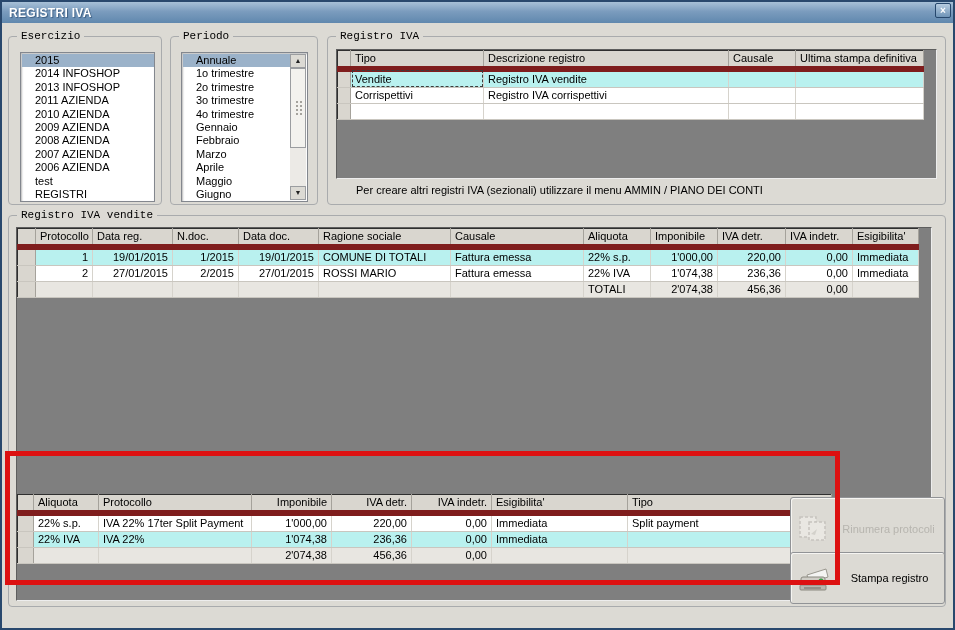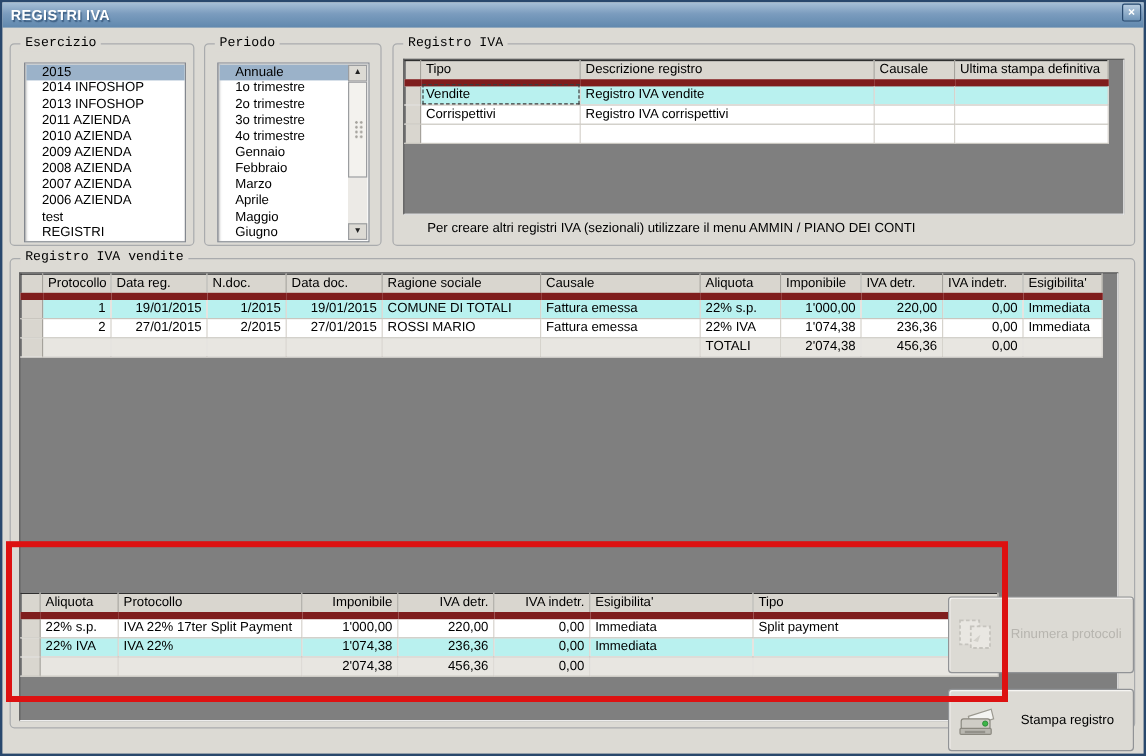--- a/index.html
+++ b/index.html
@@ -298,21 +298,21 @@
     <span class="bicon">
       <svg width="34" height="30" viewBox="0 0 34 30">
         <rect x="3" y="3" width="16" height="20" fill="#e9e7e2" stroke="#c6c4be" stroke-width="1.5" stroke-dasharray="3,2"></rect>
         <rect x="12" y="8" width="16" height="18" fill="#e9e7e2" stroke="#c6c4be" stroke-width="1.5" stroke-dasharray="3,2"></rect>
         <path d="M14 20 l6 -5 l-2 6 z" fill="#d3d1cb"></path>
       </svg>
     </span>
     <span class="lbl">Rinumera protocoli</span>
   </div>
 
-  <div class="btn" style="left:790px;top:552px;width:155px;height:52px;margin-top:22px;">
+  <div class="btn" style="left:790px;top:552px;width:155px;height:52px;">
     <span class="bicon">
       <svg width="36" height="34" viewBox="0 0 36 34">
         <polygon points="10,14 29,8 31,16 12,22" fill="#f4f4f2" stroke="#9a988f" stroke-width="1"></polygon>
         <rect x="4" y="16" width="24" height="9" rx="2" fill="#cfcdc6" stroke="#8a887f" stroke-width="1"></rect>
         <rect x="3" y="24" width="26" height="5" rx="1" fill="#b9b7b0" stroke="#8a887f" stroke-width="1"></rect>
         <circle cx="24" cy="20" r="2.2" fill="#3db549" stroke="#1f7a2a" stroke-width="0.6"></circle>
         <rect x="7" y="26" width="17" height="2" fill="#93918a"></rect>
       </svg>
     </span>
     <span class="lbl">Stampa registro</span>

